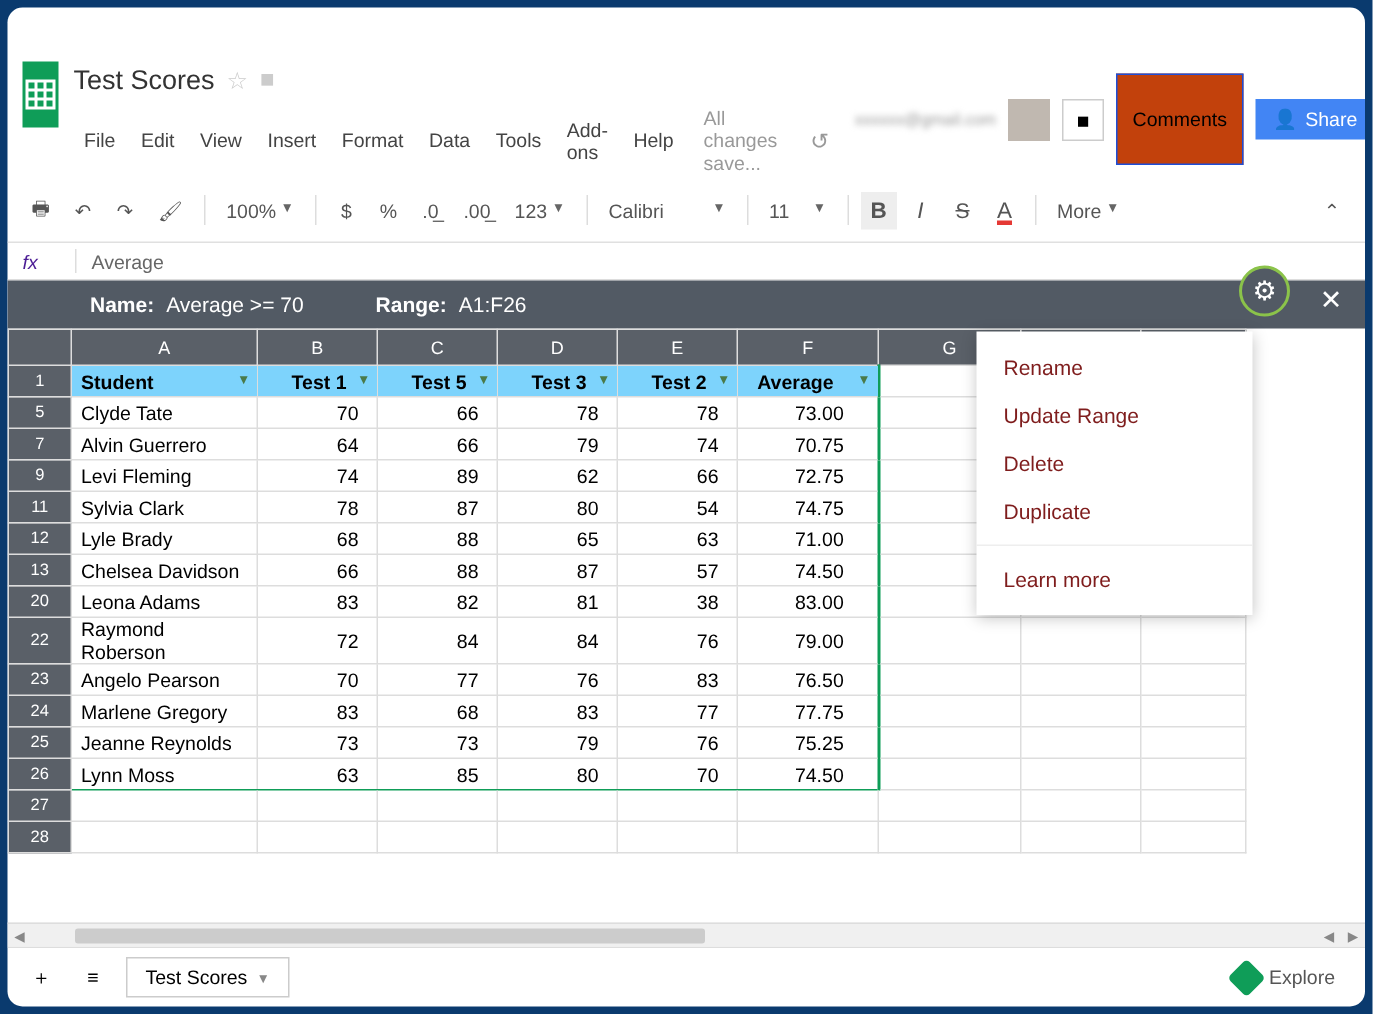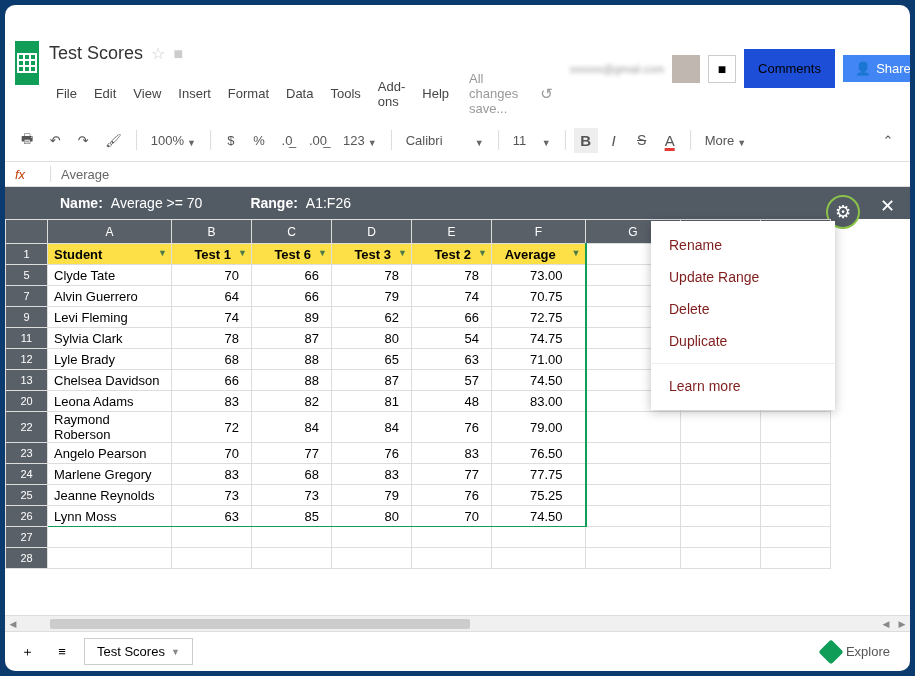--- a/index.html
+++ b/index.html
@@ -14,47 +14,47 @@
 .title-row{display:flex;align-items:center;gap:8px;padding-top:2px}
 .doc-title{font-size:18px;color:#333}
 .star-icon,.folder-icon{color:#ccc;font-size:16px}
 .menu-row{display:flex;gap:3px;font-size:13px;color:#444;margin-top:4px;align-items:center}
 .menu-row span{padding:3px 7px;cursor:pointer}
 .menu-row .saved{color:#999;padding-left:10px}
 .history-icon{color:#999;margin-left:5px;font-size:15px}
 .header-right{display:flex;align-items:center;gap:8px;padding-top:8px}
 .avatar{width:28px;height:28px;background:#c0b8b0}
 .comment-ico{width:28px;height:28px;border:1px solid #ccc;display:flex;align-items:center;justify-content:center;font-size:14px}
-.btn{border:4px solid #1d4ed8;padding:8px 10px;font-size:13px;background:#1d4ed8;cursor:pointer}
+.btn{border:1px solid #1d4ed8;padding:22px 10px;font-size:13px;background:#c2410c;cursor:pointer}
 .btn-share{background:#4285f4;color:#fff;border:none;display:flex;align-items:center;gap:5px;padding:6px 12px}
 .email{color:#999;font-size:11px;filter:blur(2px)}
 .toolbar{display:flex;align-items:center;gap:4px;padding:6px 10px;border-bottom:1px solid #e0e0e0;font-size:13px;color:#555}
 .tb-btn{padding:4px 6px;cursor:pointer;display:flex;align-items:center;justify-content:center;min-width:24px}
 .tb-sep{width:1px;height:20px;background:#ddd;margin:0 4px}
-.tb-dd{display:flex;align-items:flex-end;gap:3px;padding:3px 6px;cursor:pointer}
+.tb-dd{display:flex;align-items:flex-start;gap:3px;padding:3px 6px;cursor:pointer}
 .tb-dd .arr{font-size:9px;color:#666}
 .bold{font-weight:bold;font-size:15px}
 .italic{font-style:italic;font-size:15px}
 .strike{text-decoration:line-through;font-size:14px}
 .text-color{text-decoration:underline;text-decoration-color:#e53935;text-decoration-thickness:3px;font-size:15px}
 .fx-row{display:flex;align-items:center;padding:4px 10px;border-bottom:1px solid #ddd;font-size:13px;color:#666}
-.fx-label{font-style:italic;color:#c2410c;margin-right:10px;width:25px}
+.fx-label{font-style:italic;color:#4c1d95;margin-right:10px;width:25px}
 .fx-sep{width:1px;height:16px;background:#ddd;margin-right:10px}
-.filter-bar{background:#525a64;color:#fff;display:flex;align-items:flex-start;padding:8px 20px 8px 55px;font-size:14px;gap:8px;position:relative}
+.filter-bar{background:#525a64;color:#fff;display:flex;align-items:flex-end;padding:8px 20px 8px 55px;font-size:14px;gap:8px;position:relative}
 .filter-bar .lbl{font-weight:bold}
 .filter-bar .val{margin-right:40px}
 .gear{position:absolute;right:50px;width:34px;height:34px;background:#525a64;border:2px solid #8bc34a;border-radius:50%;display:flex;align-items:center;justify-content:center;color:#fff;font-size:18px;cursor:pointer}
 .close-filter{position:absolute;right:15px;font-size:18px;cursor:pointer}
 .sheet{flex:1;overflow:auto;position:relative}
 .grid{border-collapse:collapse;font-size:13px}
 .grid th,.grid td{border:1px solid #ddd;height:21px;padding:0 4px;text-align:right}
 .grid .col-head{background:#5a6068;color:#fff;text-align:center;font-weight:normal;height:24px;font-size:12px}
 .grid .row-head{background:#5a6068;color:#fff;text-align:center;font-weight:normal;width:42px;font-size:11px}
 .grid .corner{background:#5a6068;width:42px}
-.grid .hdr-cell{background:#fde047;font-weight:bold;text-align:left;padding-left:6px;position:relative}
+.grid .hdr-cell{background:#7dd3fc;font-weight:bold;text-align:left;padding-left:6px;position:relative}
 .grid .hdr-cell.num{text-align:right;padding-right:20px}
 .grid .hdr-cell.avg{text-align:center}
 .filter-tri{position:absolute;right:4px;top:4px;font-size:9px;color:#4a7a4a;cursor:pointer}
 .grid .name-cell{text-align:left;padding-left:6px}
 .grid td.num{padding-right:12px}
 .grid td.avg{padding-right:22px}
 .c-a{width:124px}.c-b,.c-c,.c-d,.c-e{width:80px}.c-f{width:94px}.c-g{width:95px}.c-h{width:80px}.c-i{width:70px}
 .dropdown{position:absolute;right:75px;top:216px;background:#fff;box-shadow:0 2px 10px rgba(0,0,0,0.25);width:184px;padding:8px 0;font-size:14px;z-index:10}
 .dropdown div{padding:8px 18px;cursor:pointer;color:#7f1d1d}
 .dropdown .sep{border-top:1px solid #eee;margin:6px 0;padding:0}
@@ -188,21 +188,21 @@
         <th class="col-head c-e">E</th>
         <th class="col-head c-f">F</th>
         <th class="col-head c-g">G</th>
         <th class="col-head c-h">H</th>
         <th class="col-head c-i">I</th>
       </tr>
       <tr>
         <th class="row-head">1</th>
         <td class="hdr-cell c-a"><span>Student</span><span class="filter-tri">▼</span></td>
         <td class="hdr-cell num c-b"><span>Test 1</span><span class="filter-tri">▼</span></td>
-        <td class="hdr-cell num c-c"><span>Test 6</span><span class="filter-tri">▼</span></td>
+        <td class="hdr-cell num c-c"><span>Test 5</span><span class="filter-tri">▼</span></td>
         <td class="hdr-cell num c-d"><span>Test 3</span><span class="filter-tri">▼</span></td>
         <td class="hdr-cell num c-e"><span>Test 2</span><span class="filter-tri">▼</span></td>
         <td class="hdr-cell avg c-f fr-right"><span>Average</span><span class="filter-tri">▼</span></td>
         <td class="c-g"></td>
         <td class="c-h"></td>
         <td class="c-i"></td>
       </tr>
       </tbody>
         <tbody id="rows-body">
           <tr>
@@ -276,21 +276,21 @@
             <td class="c-g"></td>
             <td class="c-h"></td>
             <td class="c-i"></td>
           </tr>
           <tr>
             <th class="row-head">20</th>
             <td class="name-cell c-a">Leona Adams</td>
             <td class="num c-b">83</td>
             <td class="num c-c">82</td>
             <td class="num c-d">81</td>
-            <td class="num c-e">48</td>
+            <td class="num c-e">38</td>
             <td class="avg c-f fr-right">83.00</td>
             <td class="c-g"></td>
             <td class="c-h"></td>
             <td class="c-i"></td>
           </tr>
           <tr>
             <th class="row-head">22</th>
             <td class="name-cell c-a">Raymond Roberson</td>
             <td class="num c-b">72</td>
             <td class="num c-c">84</td>

